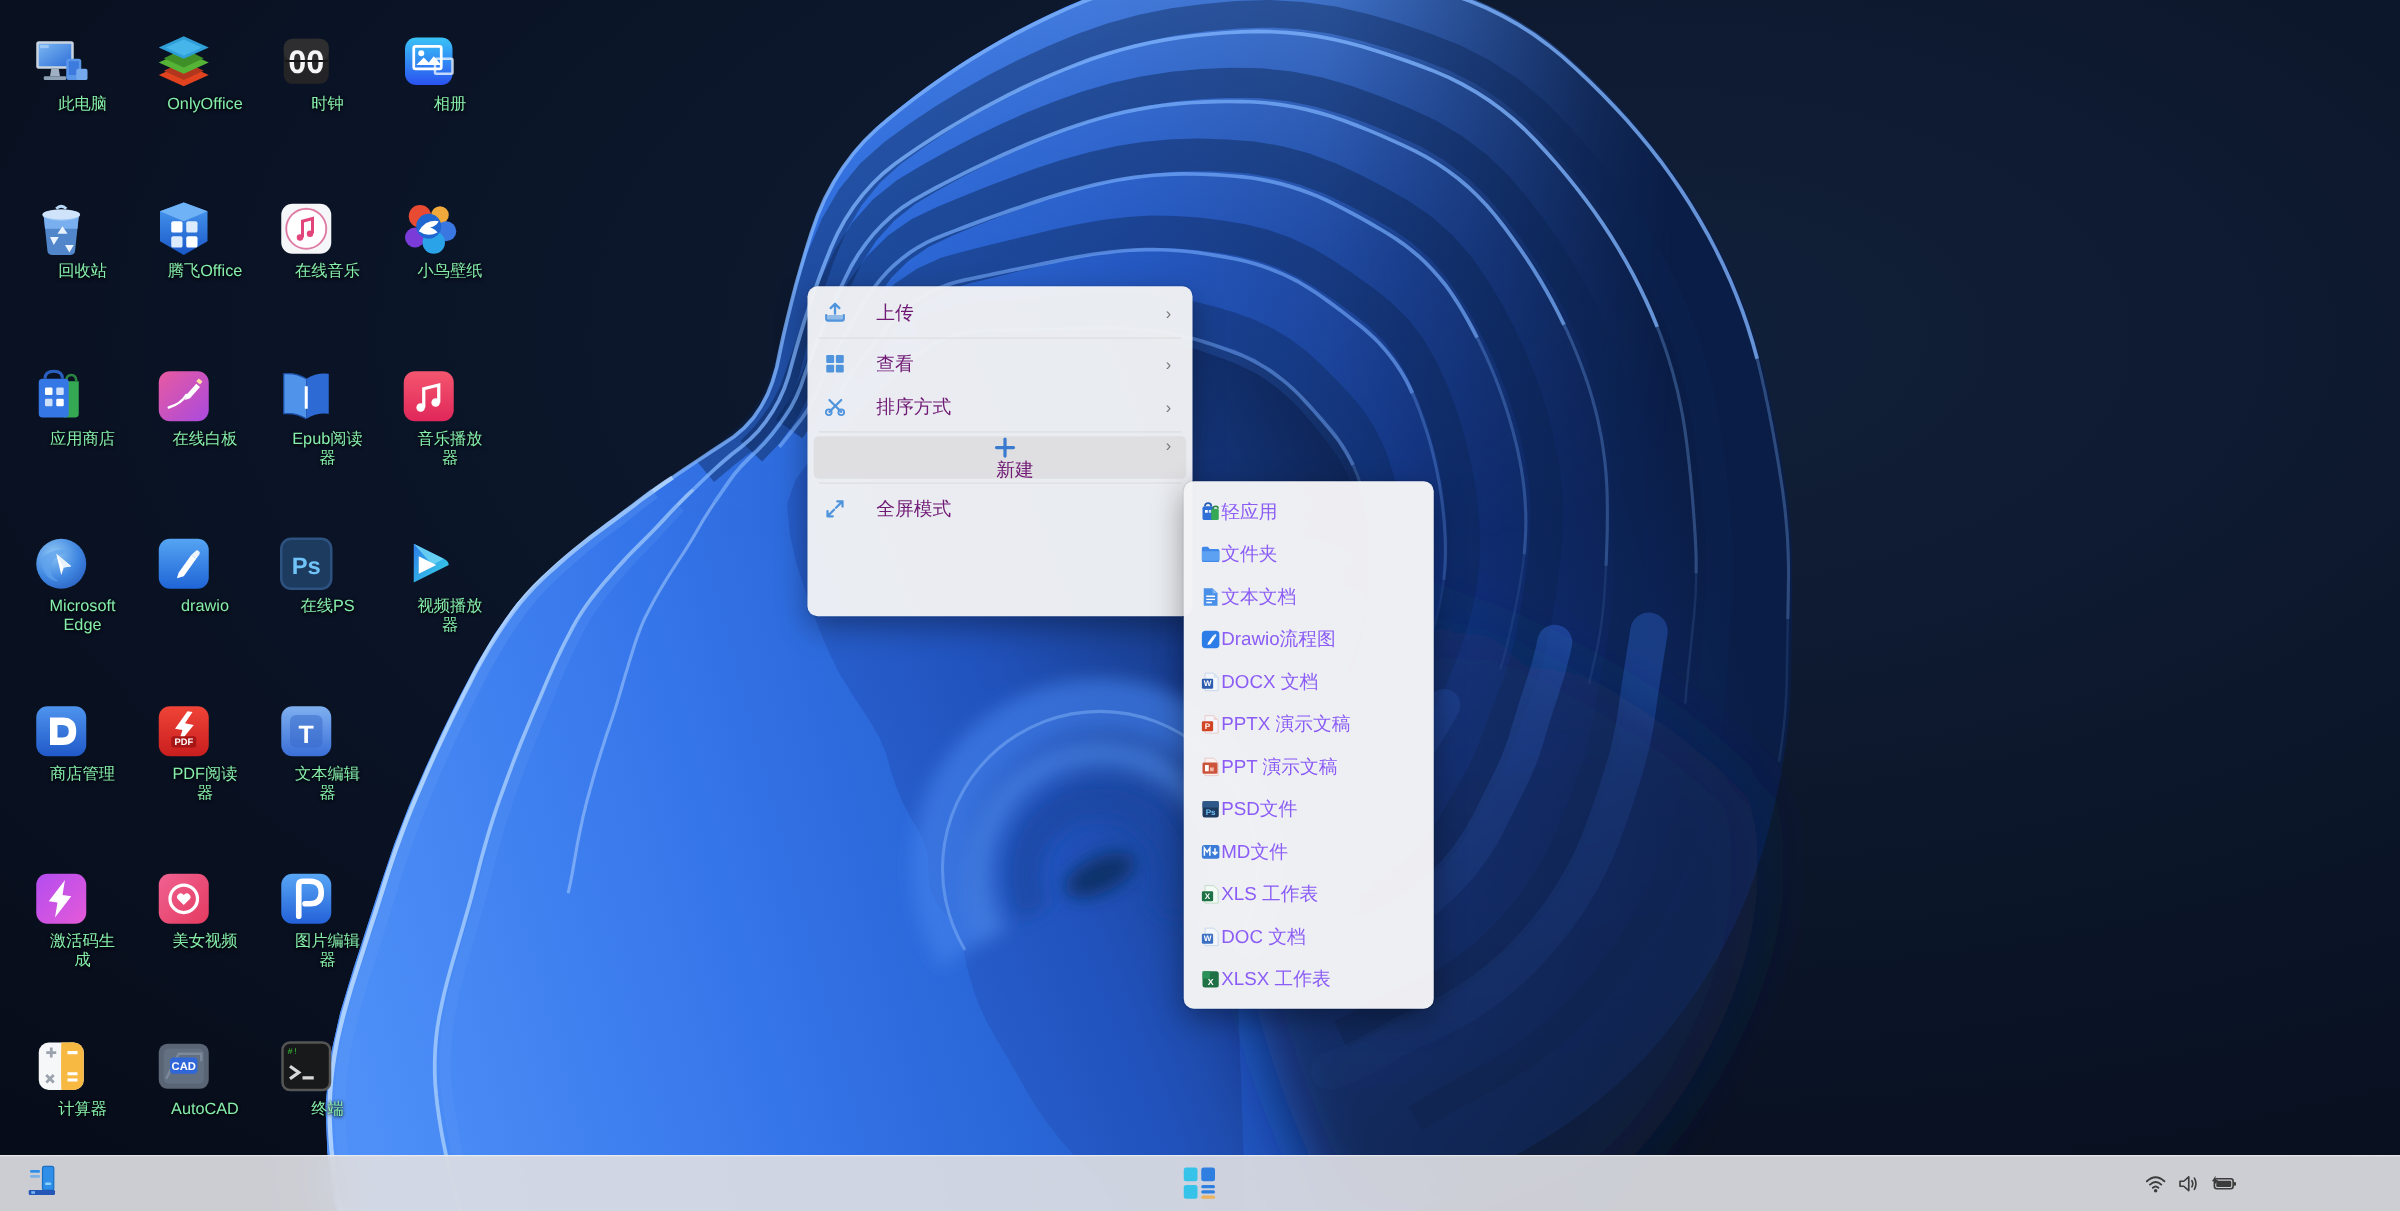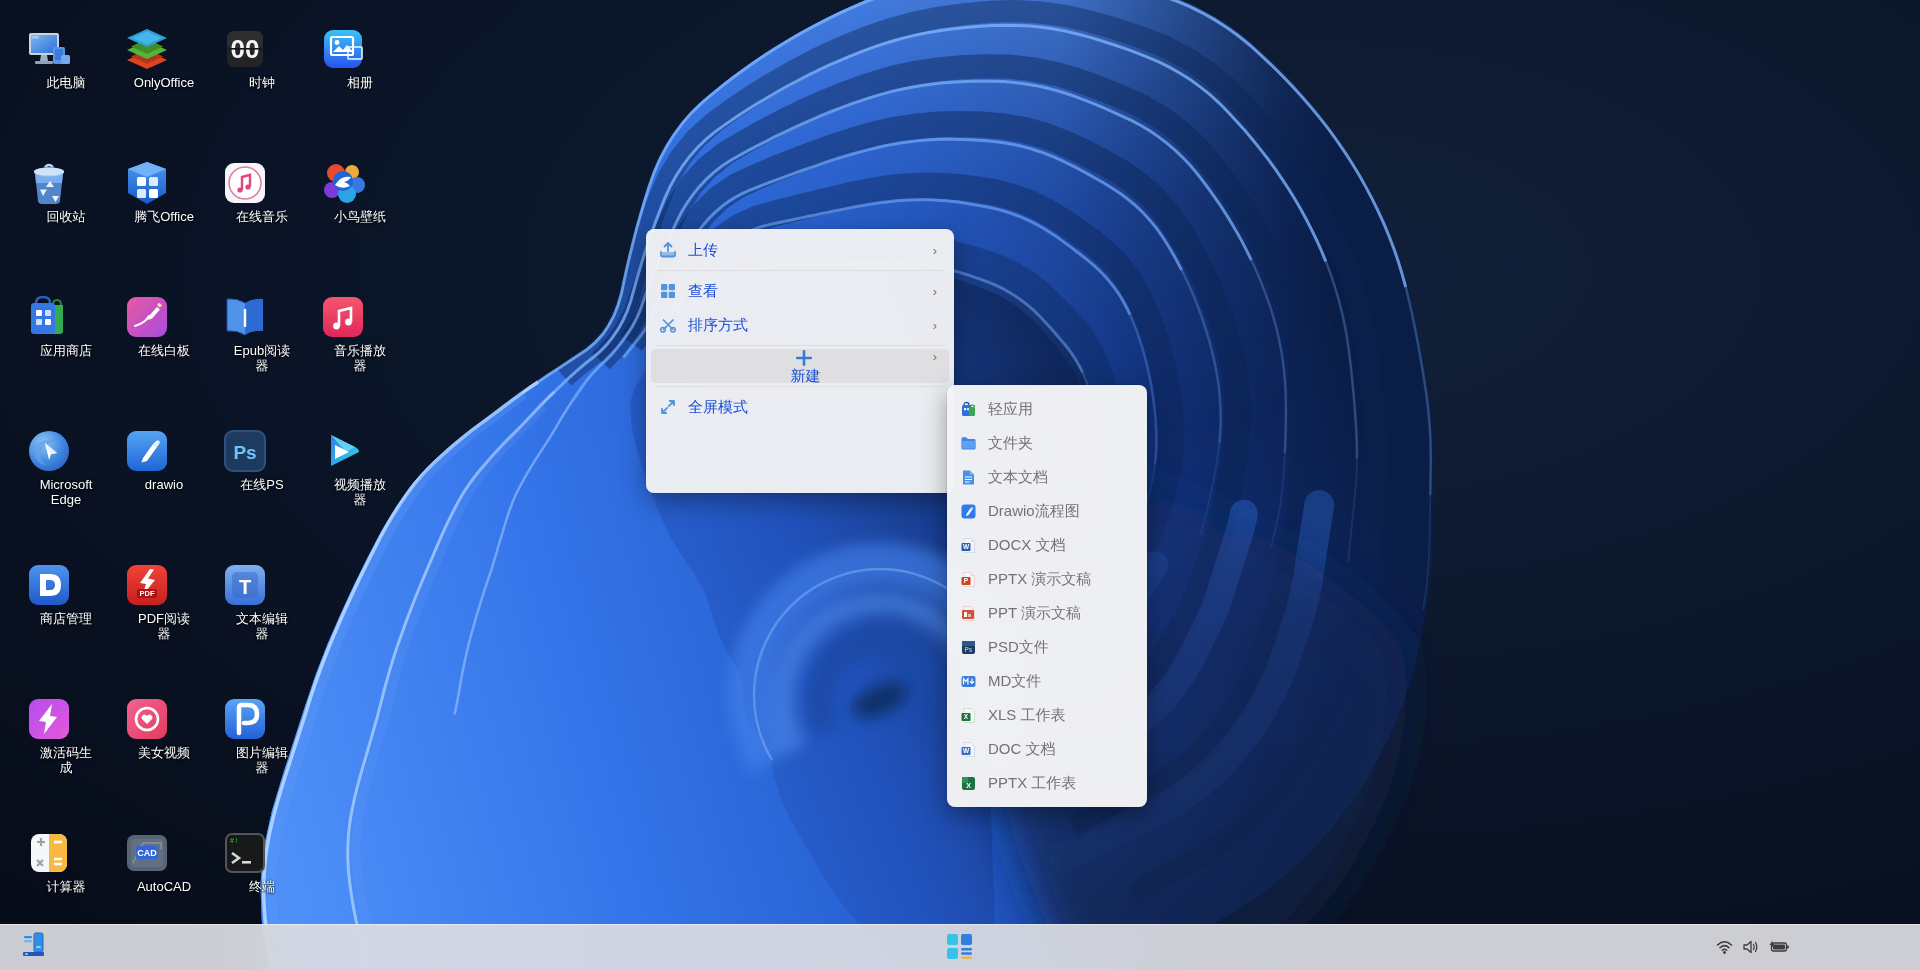--- a/index.html
+++ b/index.html
@@ -4,41 +4,41 @@
 <style>
   * { margin:0; padding:0; box-sizing:border-box; }
   html,body { width:1920px; height:969px; overflow:hidden; background:#0a1322;
     font-family:"Liberation Sans", sans-serif; }
   #stage { position:relative; width:1920px; height:969px; overflow:hidden; }
   #wall { position:absolute; left:0; top:0; }
 
   
   .cell { position:absolute; width:98px; text-align:center; }
   .cell .ic { width:48px; height:48px; margin:0 auto; position:relative; }
-  .cell .lb { margin-top:2px; font-size:13px; color:#ffffff; line-height:15px;
+  .cell .lb { margin-top:2px; font-size:13px; color:#86efac; line-height:15px;
     text-shadow:0 1px 3px rgba(0,0,0,.9), 0 0 2px rgba(0,0,0,.7);padding-left:34px; }
 
   
   #menu { position:absolute; left:646px; top:229px; width:308px; height:264px;
     background:rgba(241,242,244,0.97); border-radius:8px;
     box-shadow:0 8px 24px rgba(0,0,0,.35), 0 0 0 1px rgba(0,0,0,.06); padding:4px 5px; }
   .mi { height:34px; display:flex; align-items:center; border-radius:4px; position:relative; }
   .mi .micon { width:18px; height:18px; margin-left:8px; flex:0 0 18px; }
-  .mi .mtext { margin-left:11px; font-size:15px; color:#1d4ed8; }
+  .mi .mtext { margin-left:24px; font-size:15px; color:#701a75; }
   .mi .arrow { position:absolute; right:12px; color:#767676; font-size:13px; }
   .mi.hl { background:#dfdfe1;flex-direction:column; }
   .msep { height:1px; background:#dedee0; margin:3px 4px; }
 
   
   #submenu { position:absolute; left:947px; top:385px; width:200px; height:422px;
     background:rgba(243,243,245,0.98); border-radius:8px;
     box-shadow:0 8px 24px rgba(0,0,0,.35), 0 0 0 1px rgba(0,0,0,.06); padding:7px 0; }
   .si { height:34px; display:flex; align-items:center; }
   .si .sicon { width:17px; height:17px; margin-left:13px; flex:0 0 17px; }
-  .si .stext { margin-left:11px; font-size:15px; color:#737373; }
+  .si .stext { font-size:15px; color:#8b5cf6; }
 
   
   #taskbar { position:absolute; left:0; top:924px; width:1920px; height:45px;
     background:rgba(219,221,226,0.93); backdrop-filter:blur(20px); border-top:1px solid rgba(255,255,255,0.5); }
   #startbtn { position:absolute; left:21px; top:6px; width:26px; height:27px; }
   #centerbtn { position:absolute; left:945px; top:6px; width:30px; height:30px; }
   #tray { position:absolute; right:130px; top:14px; display:flex; gap:9px; }
 </style>
 </head>
 <body>
@@ -606,21 +606,21 @@
             <text x="6" y="12.2" font-family="Liberation Sans" font-size="6.5" font-weight="bold" fill="#fff" text-anchor="middle">W</text>
           </svg></span>
         <span class="stext">DOC 文档</span>
       </div>
 <div class="si">
         <span class="sicon"><svg width="17" height="17" viewBox="0 0 17 17">
             <rect x="2" y="2" width="13" height="13" rx="2" fill="#1e7145"></rect>
             <rect x="2" y="2" width="6" height="6" fill="#2a9159"></rect>
             <text x="8.5" y="13" font-family="Liberation Sans" font-size="7" font-weight="bold" fill="#fff" text-anchor="middle">X</text>
           </svg></span>
-        <span class="stext">PPTX 工作表</span>
+        <span class="stext">XLSX 工作表</span>
       </div>
     </div>
 
 <div id="taskbar">
   <div id="startbtn"><svg width="26" height="27" viewBox="0 0 26 27">
 <rect x="13" y="2" width="9" height="19" rx="1.5" fill="#2f8fe8"></rect>
 <rect x="13" y="2" width="9" height="19" rx="1.5" fill="none" stroke="#1a6fc4" stroke-width="1"></rect>
 <rect x="15" y="15" width="5" height="2" rx="1" fill="#8fd0fa"></rect>
 <rect x="3" y="5" width="8" height="2.2" rx="1" fill="#2f8fe8"></rect>
 <rect x="3" y="9" width="8" height="2.2" rx="1" fill="#5aa8ee" opacity=".7"></rect>

